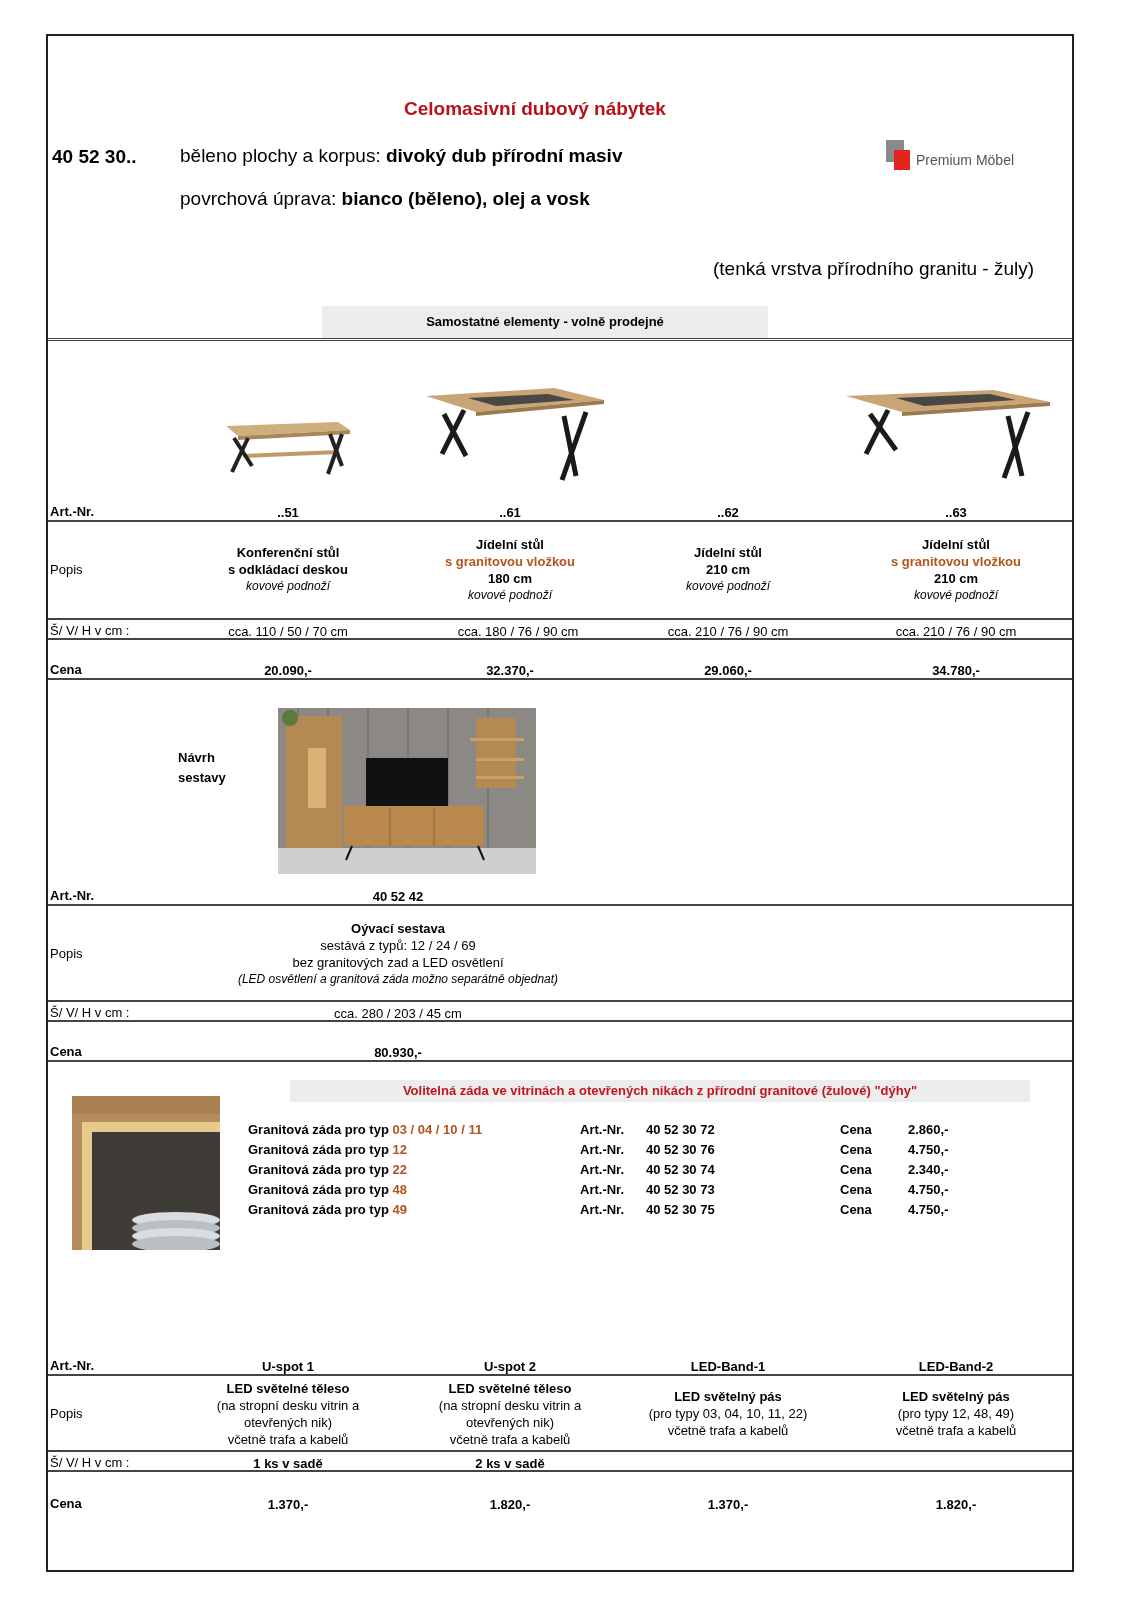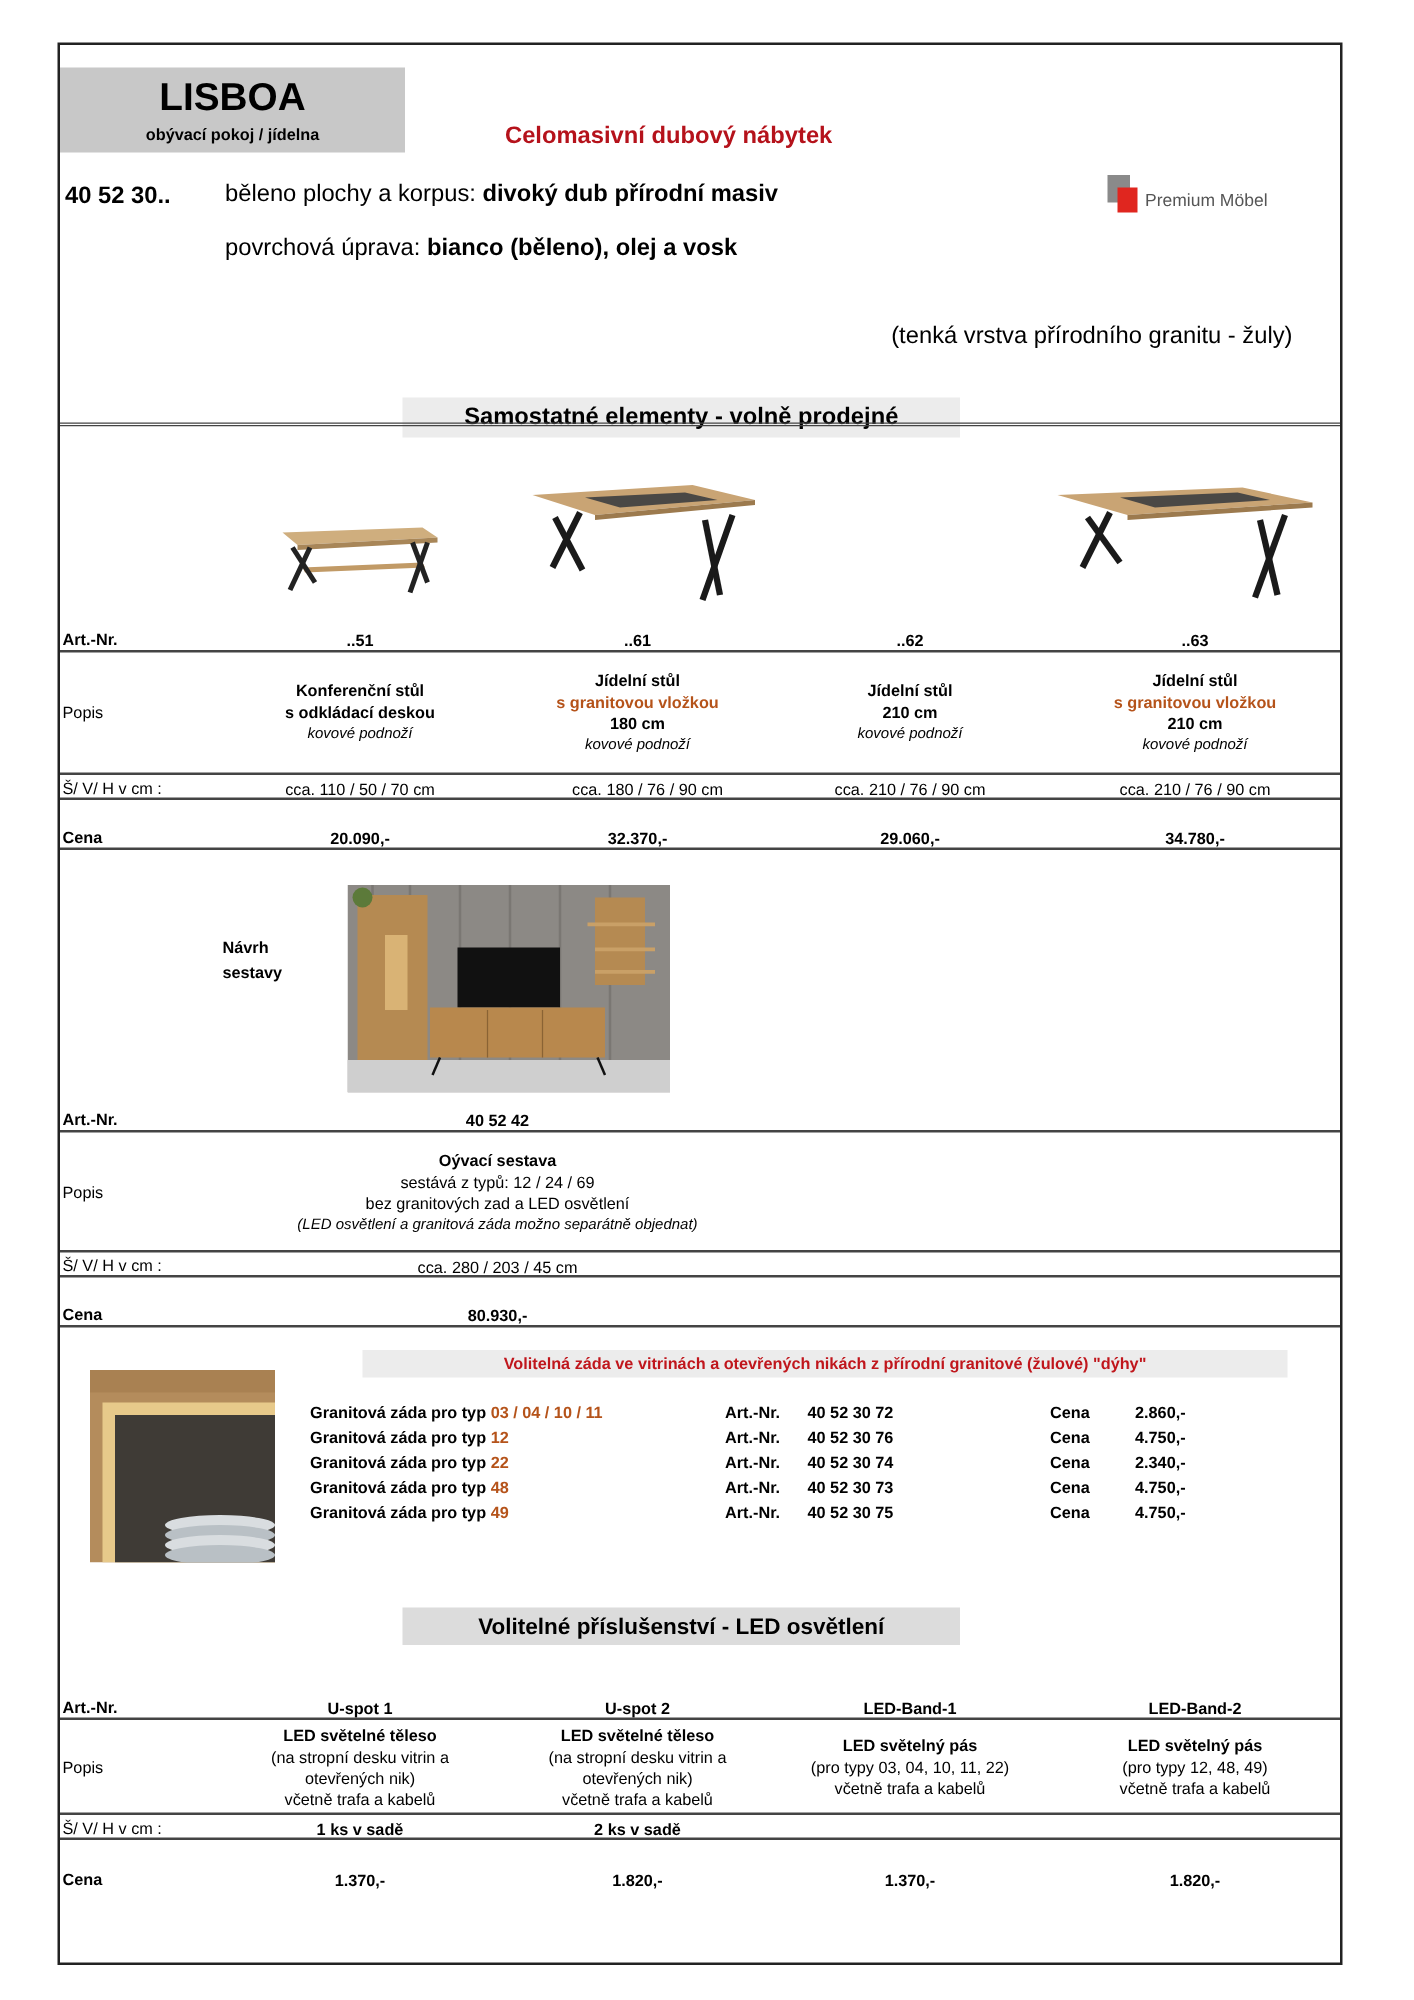--- a/index.html
+++ b/index.html
@@ -20,43 +20,39 @@
   .premium .sq1 { position: absolute; left: 0; top: 0; width: 18px; height: 22px; background: #8a8a8a; }
   .premium .sq2 { position: absolute; left: 8px; top: 10px; width: 16px; height: 20px; background: #e0261f; }
   .premium .txt { position: absolute; left: 30px; top: 12px; font-size: 14px; color: #555; white-space: nowrap; }
   .artno-main { left: 4px; top: 110px; font-size: 19px; font-weight: bold; }
   .line1 { left: 132px; top: 109px; font-size: 19px; }
   .line2 { left: 132px; top: 152px; font-size: 19px; }
   .line3 { left: 4px; top: 196px; font-size: 19px; }
   .line4 { right: 38px; top: 222px; font-size: 19px; }
   b { font-weight: bold; }
   .band { background: #ececec; font-weight: bold; text-align: center; }
-  .band1 { left: 274px; top: 282px; width: 446px; height: 32px; font-size: 19px; line-height: 32px; }
+  .band1 { left: 274px; top: 270px; width: 446px; height: 32px; font-size: 13px; line-height: 32px; }
   .hline { position: absolute; left: 0; width: 1024px; border-top: 2px solid #444; }
   .dbl { border-top: 3px double #444; }
   .row-label { position: absolute; left: 2px; font-size: 13px; }
   .row-label.b { font-weight: bold; }
   .cell { position: absolute; text-align: center; font-size: 13px; line-height: 17px; }
   .cell.b { font-weight: bold; }
   .i { font-style: italic; font-size: 12px; }
   .orange { color: #b5531a; font-weight: bold; }
   .img { position: absolute; }
   .granite-band { left: 198px; top: 1044px; width: 740px; height: 22px; font-size: 13px; line-height: 22px; color: #c0161c; margin-left: 44px; }
   .gr-row { position: absolute; font-size: 13px; font-weight: bold; white-space: nowrap; }
   .band2 { left: 274px; top: 1250px; width: 446px; height: 30px; font-size: 18px; line-height: 30px; background: #dcdcdc; }
 </style>
 </head>
 <body>
 
 <div class="page">
 
-  <div class="abs title-box">
-    <div class="t1">LISBOA</div>
-    <div class="t2">obývací pokoj / jídelna</div>
-  </div>
   <div class="abs subtitle-red">Celomasivní dubový nábytek</div>
 
   <div class="abs premium">
     <div class="sq1"></div>
     <div class="sq2"></div>
     <div class="txt">Premium Möbel</div>
   </div>
 
   <div class="abs artno-main">40 52 30..</div>
   <div class="abs line1">
@@ -247,21 +243,20 @@
   <div class="gr-row" style="left:792px;top:1126px;">Cena</div>
   <div class="gr-row" style="left:792px;top:1146px;">Cena</div>
   <div class="gr-row" style="left:792px;top:1166px;">Cena</div>
 
   <div class="gr-row" style="left:860px;top:1086px;">2.860,-</div>
   <div class="gr-row" style="left:860px;top:1106px;">4.750,-</div>
   <div class="gr-row" style="left:860px;top:1126px;">2.340,-</div>
   <div class="gr-row" style="left:860px;top:1146px;">4.750,-</div>
   <div class="gr-row" style="left:860px;top:1166px;">4.750,-</div>
 
-  <div class="abs band band2">Volitelné příslušenství - LED osvětlení</div>
 
   <div class="row-label b" style="top:1322px;">Art.-Nr.</div>
   <div class="cell b" style="left:140px;width:200px;top:1322px;">U-spot 1</div>
   <div class="cell b" style="left:362px;width:200px;top:1322px;">U-spot 2</div>
   <div class="cell b" style="left:580px;width:200px;top:1322px;">LED-Band-1</div>
   <div class="cell b" style="left:808px;width:200px;top:1322px;">LED-Band-2</div>
   <div class="hline" style="top:1338px;"></div>
 
   <div class="row-label" style="top:1370px;">Popis</div>
   <div class="cell" style="left:130px;width:220px;top:1344px;">

